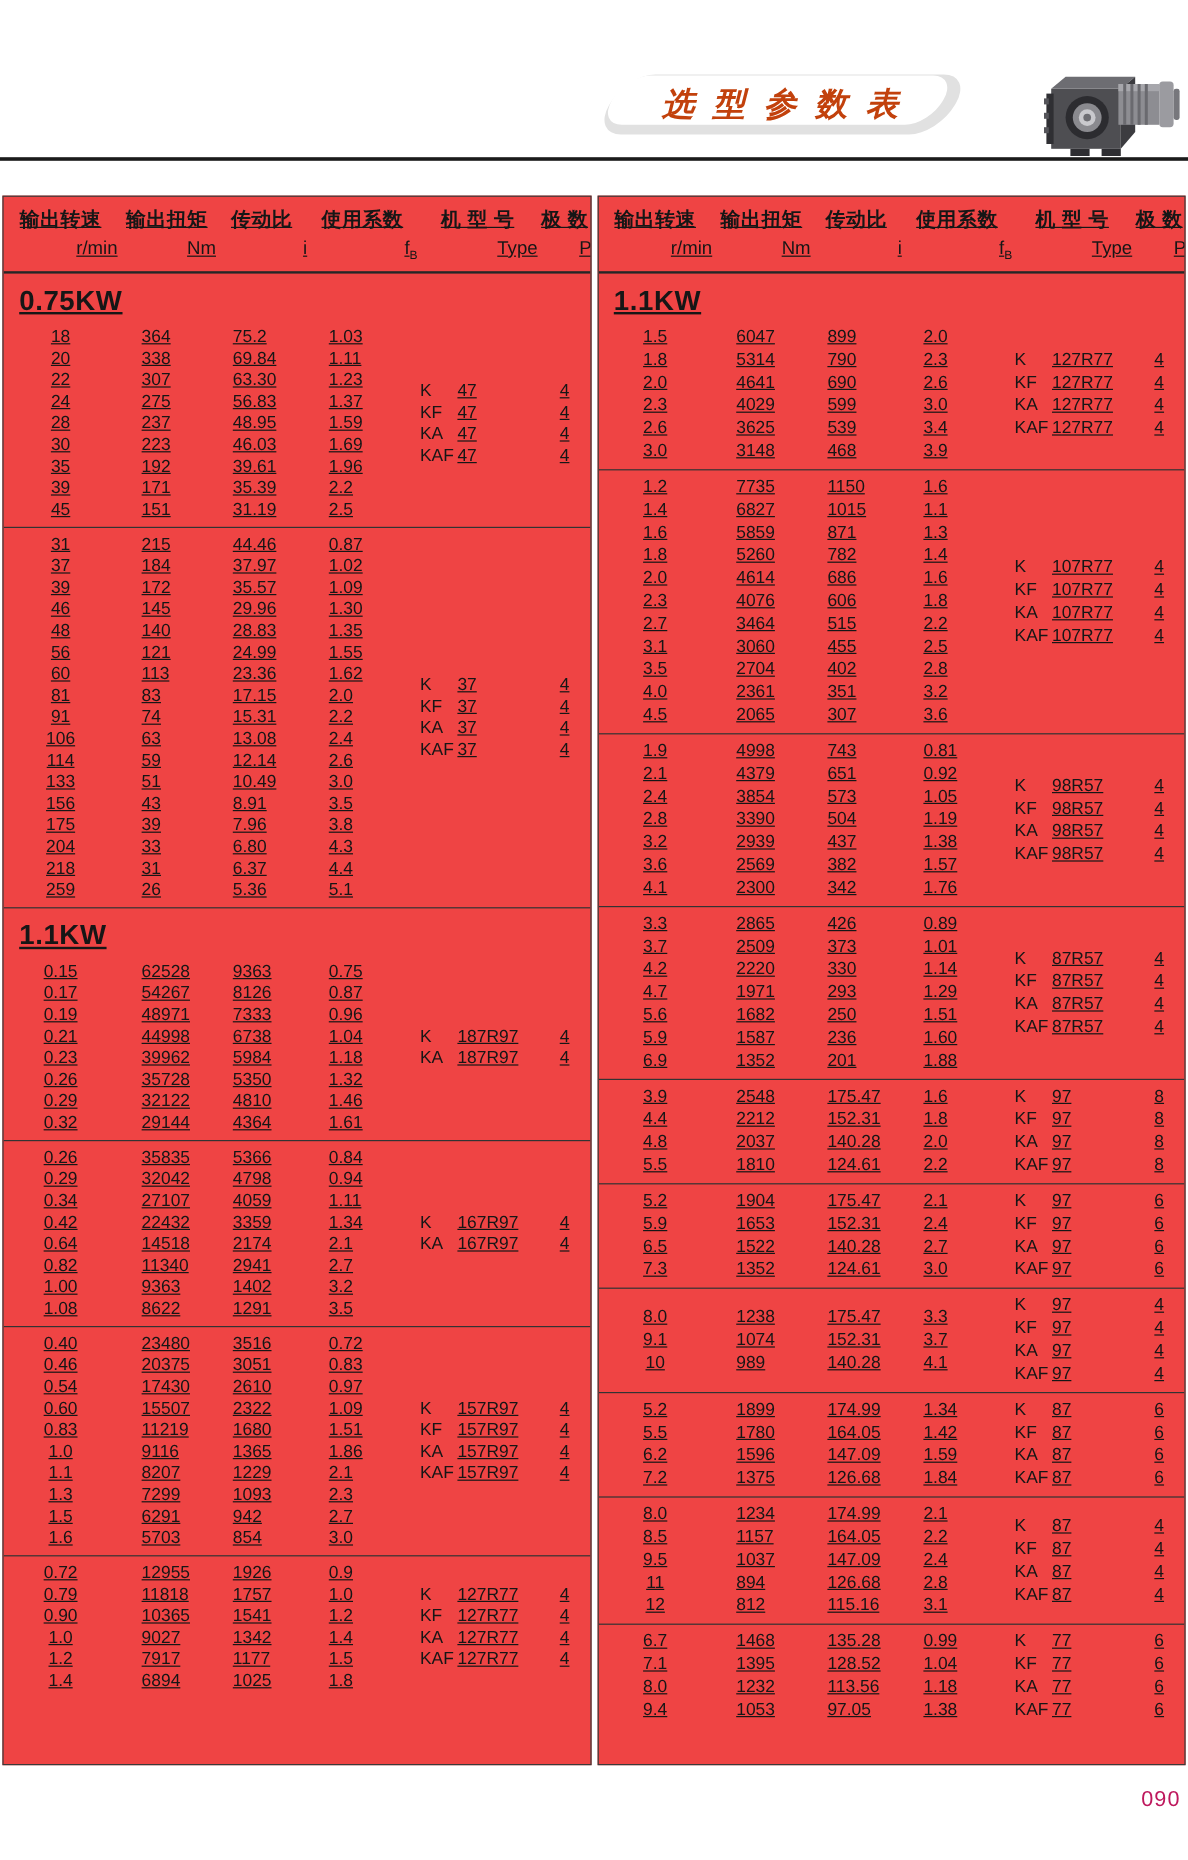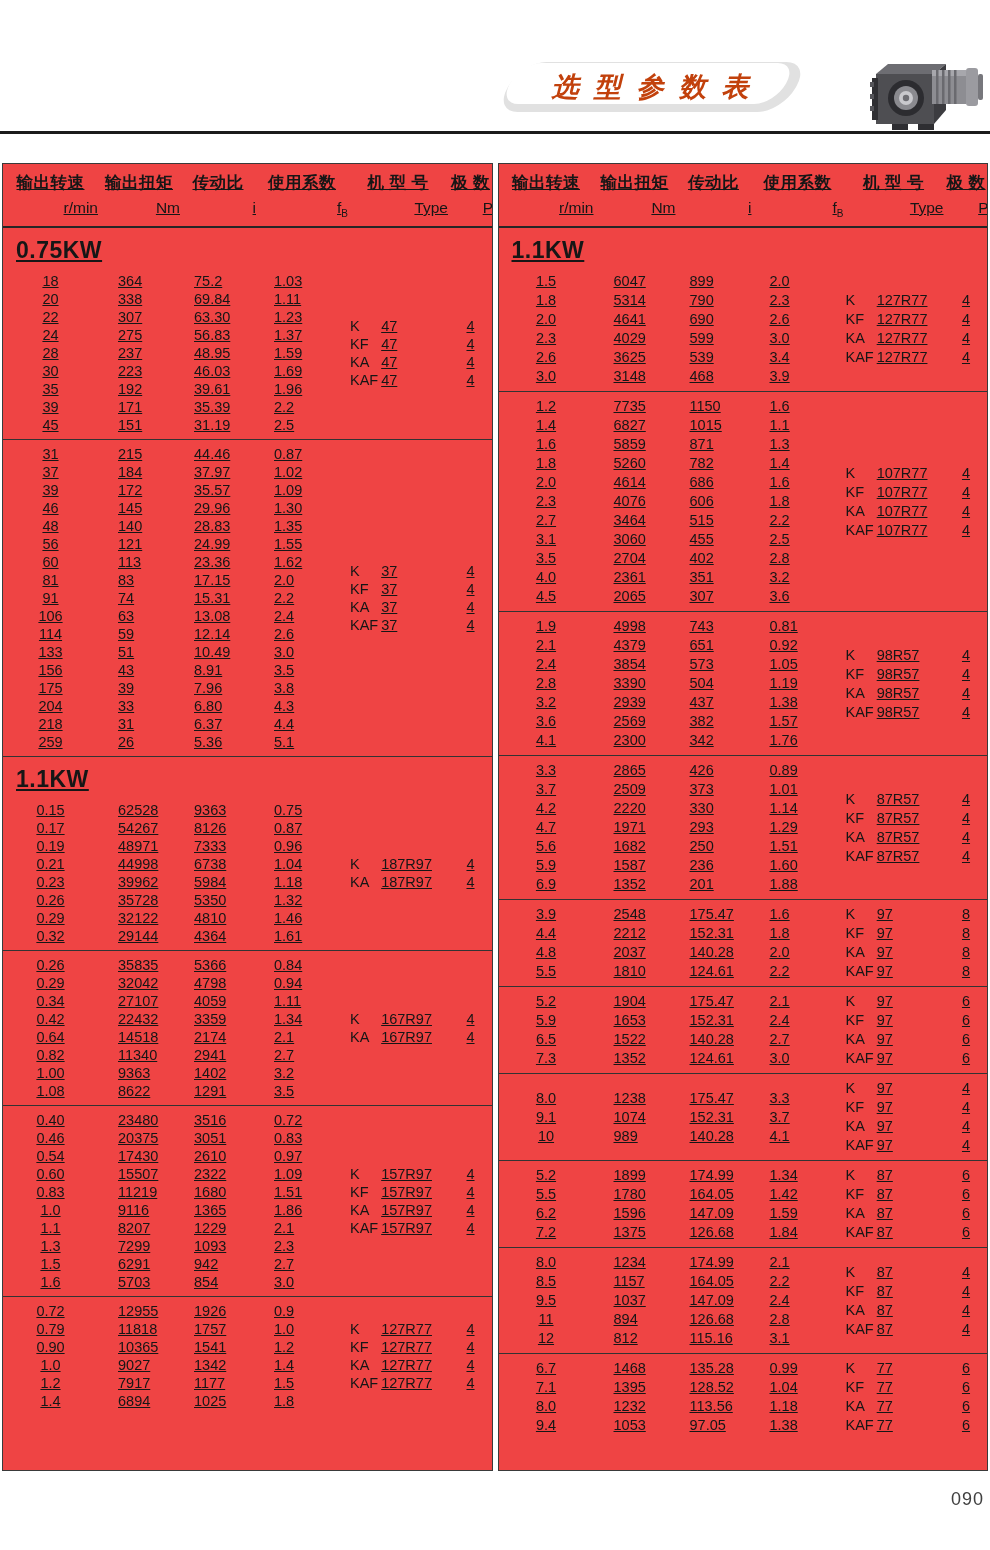--- a/index.html
+++ b/index.html
@@ -43,21 +43,21 @@
   .drow{display:grid;grid-template-columns:95px 82px 76px 92px;height:var(--rh);line-height:var(--rh);font-size:14.5px;}
   .dc.c0{text-align:center;}
   .dc.c1{padding-left:20px;}
   .dc.c2{padding-left:14px;}
   .dc.c3{padding-left:18px;}
   .trow{display:grid;grid-template-columns:100px 45px;height:var(--rh);line-height:var(--rh);font-size:14.5px;white-space:nowrap;}
   .tc{padding-left:2px;}
   .tprefix{display:inline-block;width:2.15em;}
   .pc{text-align:center;}
 
-  .pageno{position:absolute;right:6px;top:1489px;font-size:18px;letter-spacing:1px;color:#404040;}
+  .pageno{position:absolute;right:6px;top:1489px;font-size:18px;letter-spacing:1px;color:#be185d;}
 </style>
 </head>
 <body>
 
 <div class="page">
 
   <div class="swoosh">
     <div class="swoosh-bg"></div>
     <div class="swoosh-fg"></div>
     <div class="swoosh-label">选 型 参 数 表</div>

